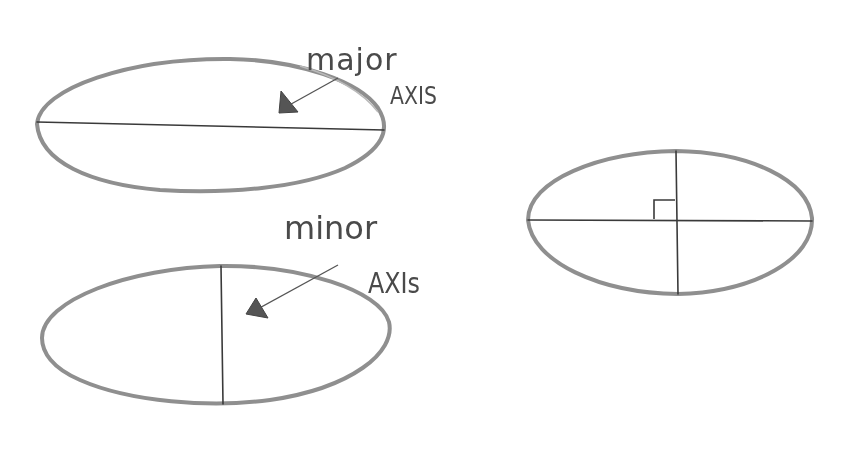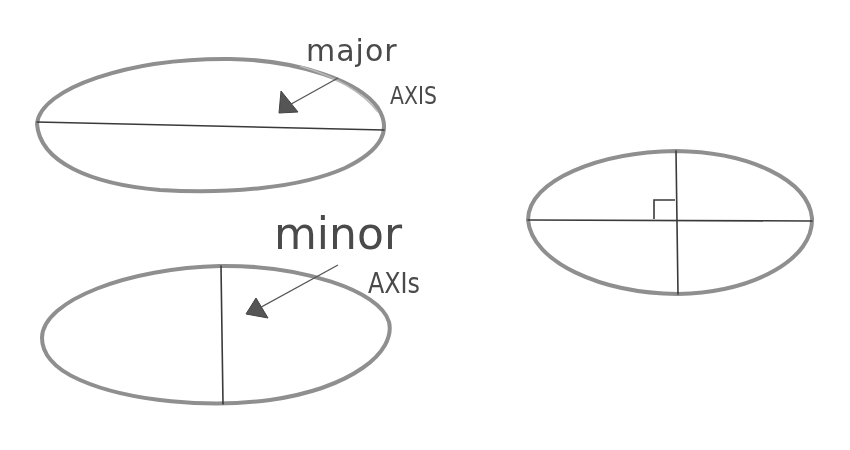--- a/index.html
+++ b/index.html
@@ -13,23 +13,23 @@
     .right-angle { fill: none; stroke: #3a3a3a; stroke-width: 1.6; }
     .label {
       position: absolute;
       font-family: "DejaVu Sans", sans-serif;
       color: #4a4a4a;
       white-space: nowrap;
       line-height: 1;
       font-weight: normal;
       letter-spacing: 1px;
     }
-    .label-major { left: 306px; top: 36px; font-size: 30px; }
+    .label-major { left: 306px; top: 45px; font-size: 30px; }
     .label-major-axis { left: 390px; top: 84px; font-size: 24px; letter-spacing: 0; transform: scaleX(0.85); transform-origin: left top; }
-    .label-minor { left: 274px; top: 212px; font-size: 44px; letter-spacing: 0; }
+    .label-minor { left: 284px; top: 212px; font-size: 32px; letter-spacing: 0; }
     .label-minor-axis { left: 368px; top: 270px; font-size: 28px; letter-spacing: 0; transform: scaleX(0.85); transform-origin: left top; }
   </style>
 </head>
 <body>
 
 <div id="canvas">
   <svg width="850" height="450" viewBox="0 0 850 450">
 
     <g>
       <path class="outline" d="M 37 124 C 40 88, 130 58, 230 59 C 300 60, 360 82, 378 108 C 392 130, 382 150, 345 168 C 300 188, 230 194, 160 190 C 90 184, 40 162, 37 124 Z"></path>

